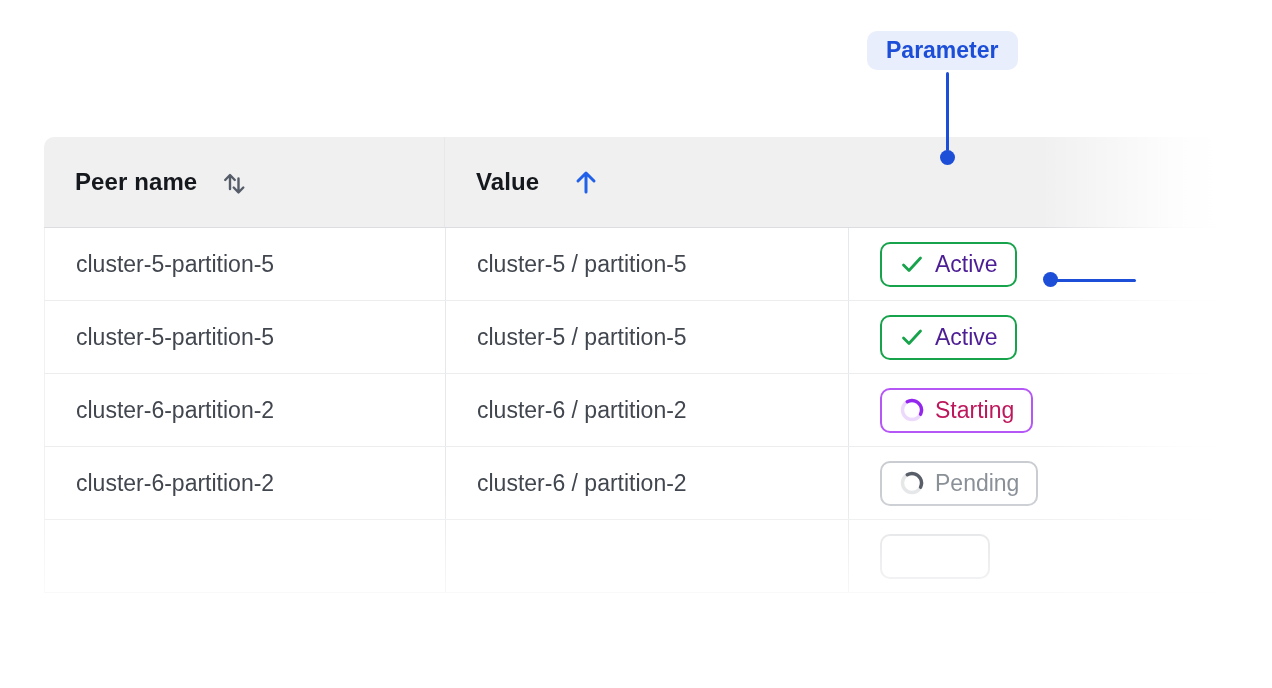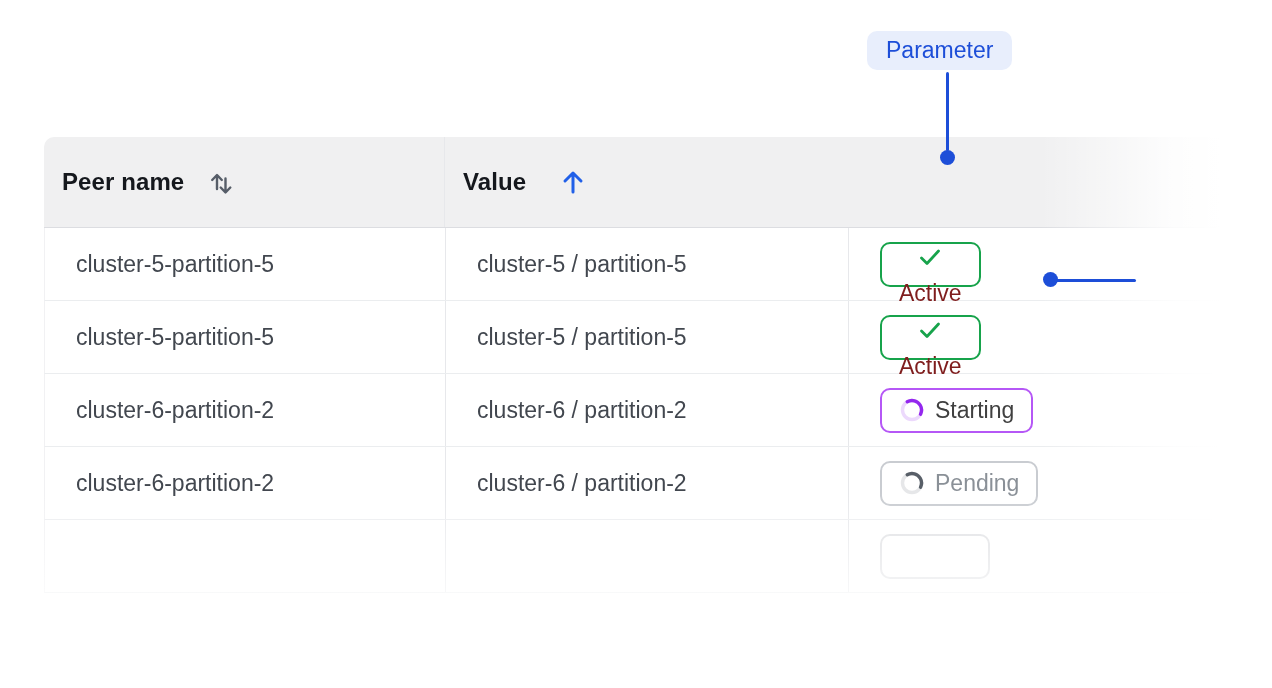--- a/index.html
+++ b/index.html
@@ -15,21 +15,21 @@
   .table { position:absolute; left:44px; top:137px; width:1222px; z-index:1; }
 
   .thead {
     display:flex; height:91px;
     background:#f0f0f1;
     border-radius:10px 10px 0 0;
     border-bottom:1px solid #dcdde1;
   }
   .th {
     display:flex; align-items:center; gap:22px;
-    padding-left:18px;
+    padding-left:31px;
     font-size:24px; font-weight:700; color:#15181d; letter-spacing:0.1px;
   }
   .col1 { width:401px; }
   .col2 { width:403px; }
   .col3 { flex:1; }
   .th.col1, .th.col2, .td.col1, .td.col2 { border-right:1px solid #e7e8eb; }
 
   .tr {
     display:flex; height:73px; background:#fff;
     border-bottom:1px solid #ebedef;
@@ -41,22 +41,22 @@
     font-size:23px; color:#42474f;
   }
 
   
   .badge {
     display:inline-flex; align-items:center; gap:10px;
     height:45px; padding:0 17px;
     border:2px solid; border-radius:10px;
     font-size:23px; font-weight:500; white-space:nowrap;
   }
-  .badge.active   { color:#7f1d1d; border-color:#17a34b;flex-direction:column; }
-  .badge.starting { color:#404040; border-color:#b557f6; }
+  .badge.active   { color:#4c1d95; border-color:#17a34b; }
+  .badge.starting { color:#be185d; border-color:#b557f6; }
   .badge.pending  { color:#8a9097; border-color:#c9ccd1; }
   .badge.empty    { width:110px; border-color:#dfe0e3; padding:0; }
 
   .badge-icon { display:inline-flex; width:26px; height:26px; flex:none; }
 
   
   .fade-right {
     position:absolute; left:1040px; top:126px; width:232px; height:562px;
     background:linear-gradient(to right, rgba(255,255,255,0) 0%, rgba(255,255,255,0.88) 58%, #ffffff 78%);
     pointer-events:none; z-index:3;
@@ -66,21 +66,21 @@
     background:linear-gradient(to bottom, rgba(255,255,255,0) 0%, rgba(255,255,255,0.52) 40%, rgba(255,255,255,0.9) 70%, rgba(255,255,255,0.99) 100%);
     pointer-events:none; z-index:3;
   }
 
   
   .callout-pill {
     position:absolute; z-index:5;
     display:inline-flex; align-items:center; justify-content:center;
     height:39px; padding:0 19px;
     background:#e8eefc; color:#1d4ed8;
-    border-radius:10px; font-size:23px; font-weight:400;
+    border-radius:10px; font-size:23px; font-weight:700;
   }
   .pill-parameter { left:867px; top:31px; }
   .pill-value     { left:1136px; top:261px; }
 
   .connector-v { position:absolute; left:946px; top:72px;  width:3px;  height:79px; background:#1d4ed8; border-radius:2px; z-index:5; }
   .connector-h { position:absolute; left:1051px; top:279px; width:85px; height:3px;  background:#1d4ed8; border-radius:2px; z-index:5; }
   .dot { position:absolute; width:15px; height:15px; border-radius:50%; background:#1d4ed8; z-index:5; }
   .dot-parameter { left:940px;  top:150px; }
   .dot-value     { left:1043px; top:272px; }
 </style>

